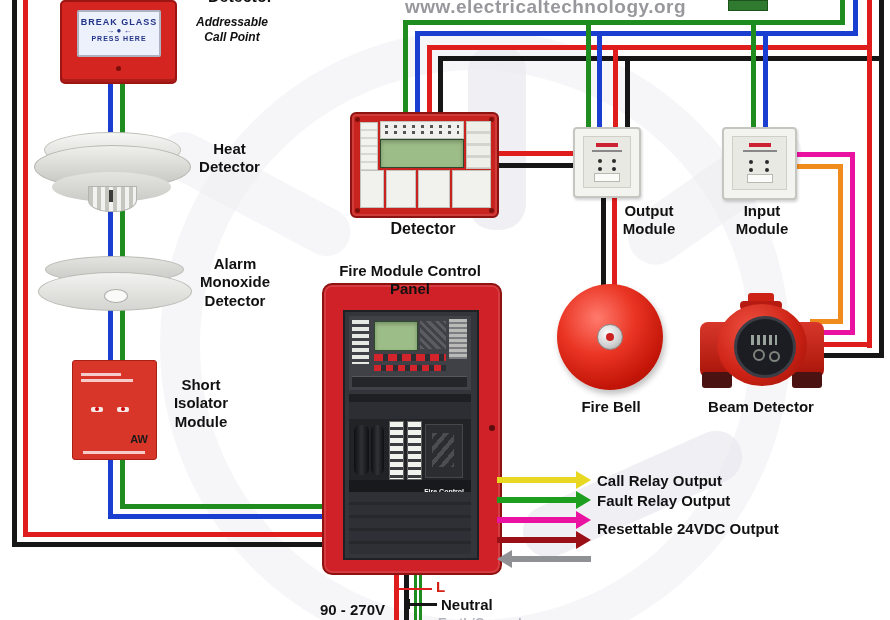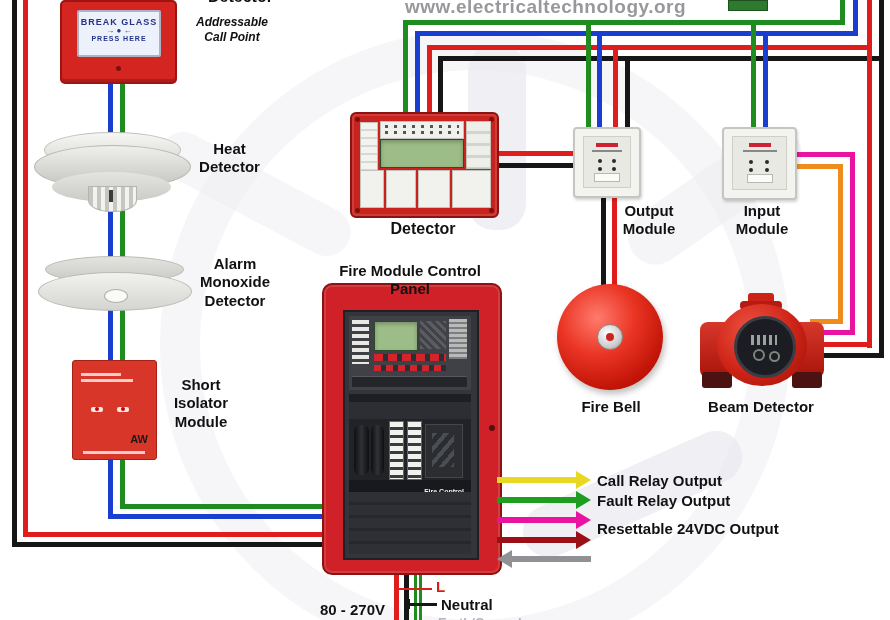--- a/index.html
+++ b/index.html
@@ -298,21 +298,21 @@
 Module</div>
   <div class="lbl center" style="left:733px;top:202px;width:58px;font-size:15px;">Input
 Module</div>
   <div class="lbl center" style="left:578px;top:398px;width:66px;font-size:15px;">Fire Bell</div>
   <div class="lbl center" style="left:702px;top:398px;width:118px;font-size:15px;">Beam Detector</div>
 
   <div class="lbl" style="left:597px;top:472px;font-size:15px;">Call Relay Output</div>
   <div class="lbl" style="left:597px;top:492px;font-size:15px;">Fault Relay Output</div>
   <div class="lbl" style="left:597px;top:512px;font-size:15px;margin-top:8px;">Resettable 24VDC Output</div>
 
-  <div class="lbl" style="left:320px;top:601px;font-size:15px;">80 - 270V</div>
+  <div class="lbl" style="left:320px;top:601px;font-size:15px;">90 - 270V</div>
   <div class="lbl" style="left:436px;top:578px;font-size:15px;color:#d42015;">L</div>
   <div class="lbl" style="left:441px;top:596px;font-size:15px;">Neutral</div>
 
   <div class="clipbox" style="left:438px;top:616px;width:140px;height:4px;">
     <div class="lbl" style="left:0;top:-1px;position:absolute;font-size:13px;color:#b5b5bf;">Earth/Ground Connection</div>
   </div>
 
 </div>
 
 </body></html>

